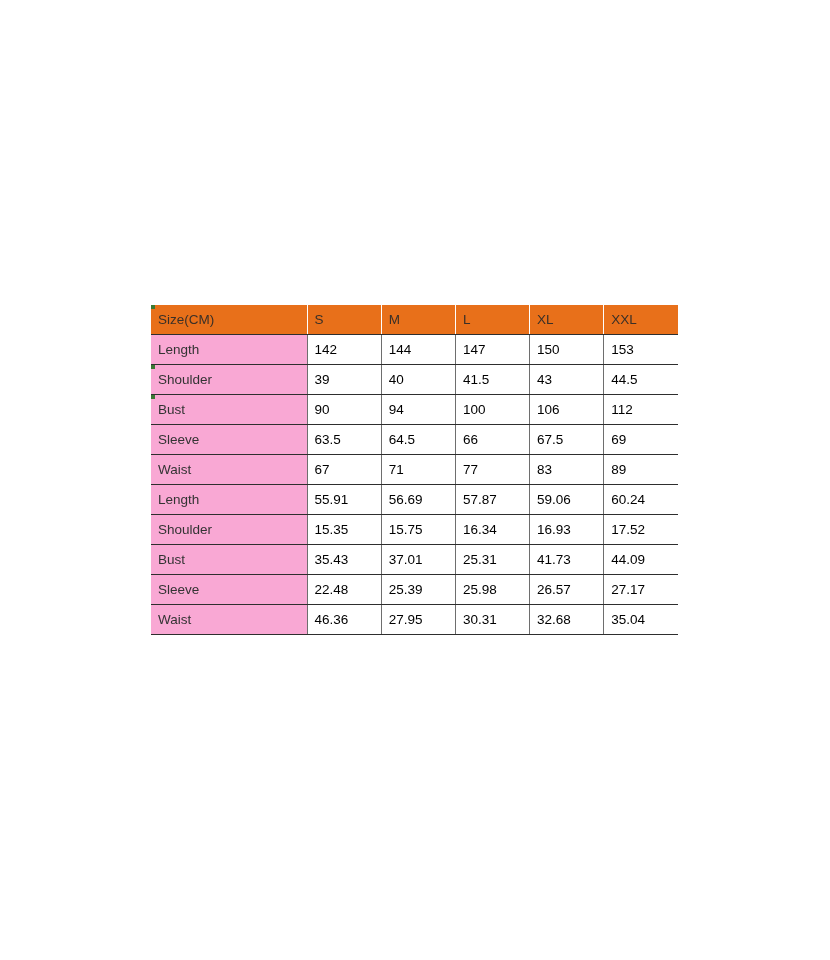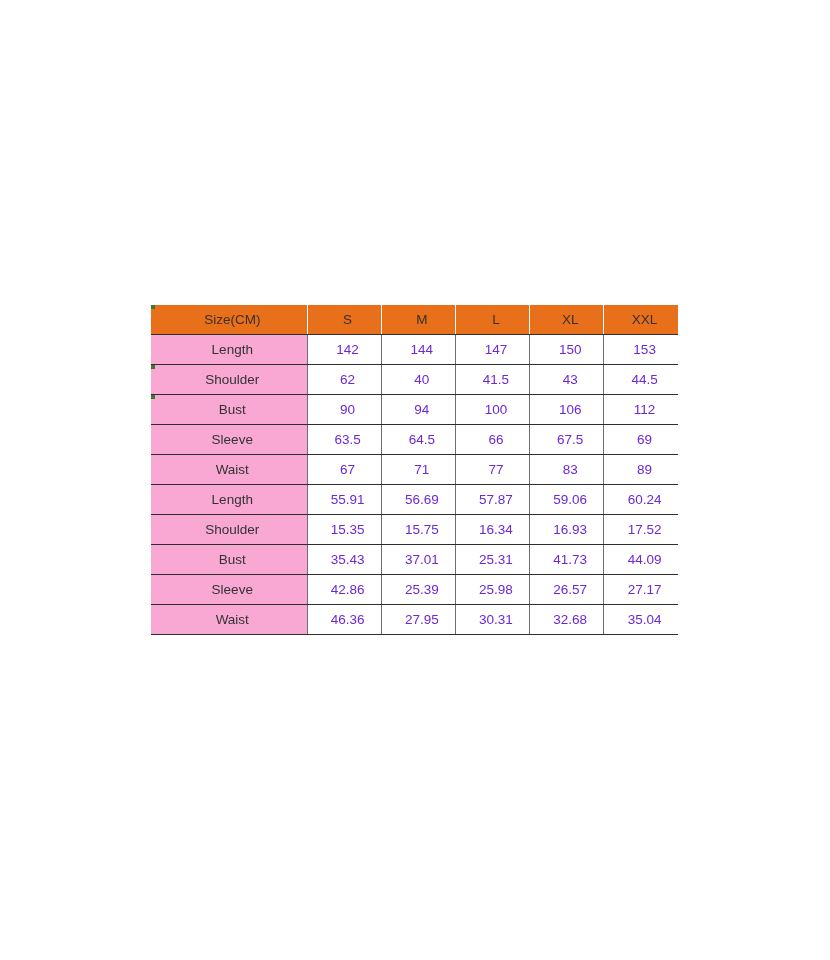--- a/index.html
+++ b/index.html
@@ -21,21 +21,20 @@
     left: 151px;
     top: 305px;
     width: 527px;
   }
 
   table.size-chart {
     border-collapse: collapse;
     border-spacing: 0;
     width: 527px;
     table-layout: fixed;
-    text-align: center;
   }
 
   table.size-chart col.label-col { width: 156px; }
   table.size-chart col.data-col  { width: 74.2px; }
 
   table.size-chart td {
     height: 29px;
     padding: 0 0 0 7px;
     font-size: 13.5px;
     line-height: 29px;
@@ -62,21 +61,21 @@
   tr.section-header td.datacell {
     border-left: 1.5px solid #ffffff;
   }
   tr.section-header td.rowlabel {
     border-left: none;
   }
 
   
   tr.data-row td.datacell {
     background: #ffffff;
-    color: #6d28d9;
+    color: #000000;
     border-left: 1px solid #6e6e6e;
     border-bottom: 1.5px solid #2e2e2e;
   }
 
   
   tr.last-row td { border-bottom: 1.5px solid #2e2e2e; }
 
   
   .speckle {
     position: absolute;
@@ -111,21 +110,21 @@
         <tr class="data-row">
           <td class="rowlabel">Length</td>
           <td class="datacell">142</td>
           <td class="datacell">144</td>
           <td class="datacell">147</td>
           <td class="datacell">150</td>
           <td class="datacell">153</td>
         </tr>
         <tr class="data-row">
           <td class="rowlabel">Shoulder</td>
-          <td class="datacell">62</td>
+          <td class="datacell">39</td>
           <td class="datacell">40</td>
           <td class="datacell">41.5</td>
           <td class="datacell">43</td>
           <td class="datacell">44.5</td>
         </tr>
         <tr class="data-row">
           <td class="rowlabel">Bust</td>
           <td class="datacell">90</td>
           <td class="datacell">94</td>
           <td class="datacell">100</td>
@@ -167,21 +166,21 @@
         <tr class="data-row">
           <td class="rowlabel">Bust</td>
           <td class="datacell">35.43</td>
           <td class="datacell">37.01</td>
           <td class="datacell">25.31</td>
           <td class="datacell">41.73</td>
           <td class="datacell">44.09</td>
         </tr>
         <tr class="data-row">
           <td class="rowlabel">Sleeve</td>
-          <td class="datacell">42.86</td>
+          <td class="datacell">22.48</td>
           <td class="datacell">25.39</td>
           <td class="datacell">25.98</td>
           <td class="datacell">26.57</td>
           <td class="datacell">27.17</td>
         </tr>
         <tr class="data-row last-row">
           <td class="rowlabel">Waist</td>
           <td class="datacell">46.36</td>
           <td class="datacell">27.95</td>
           <td class="datacell">30.31</td>

